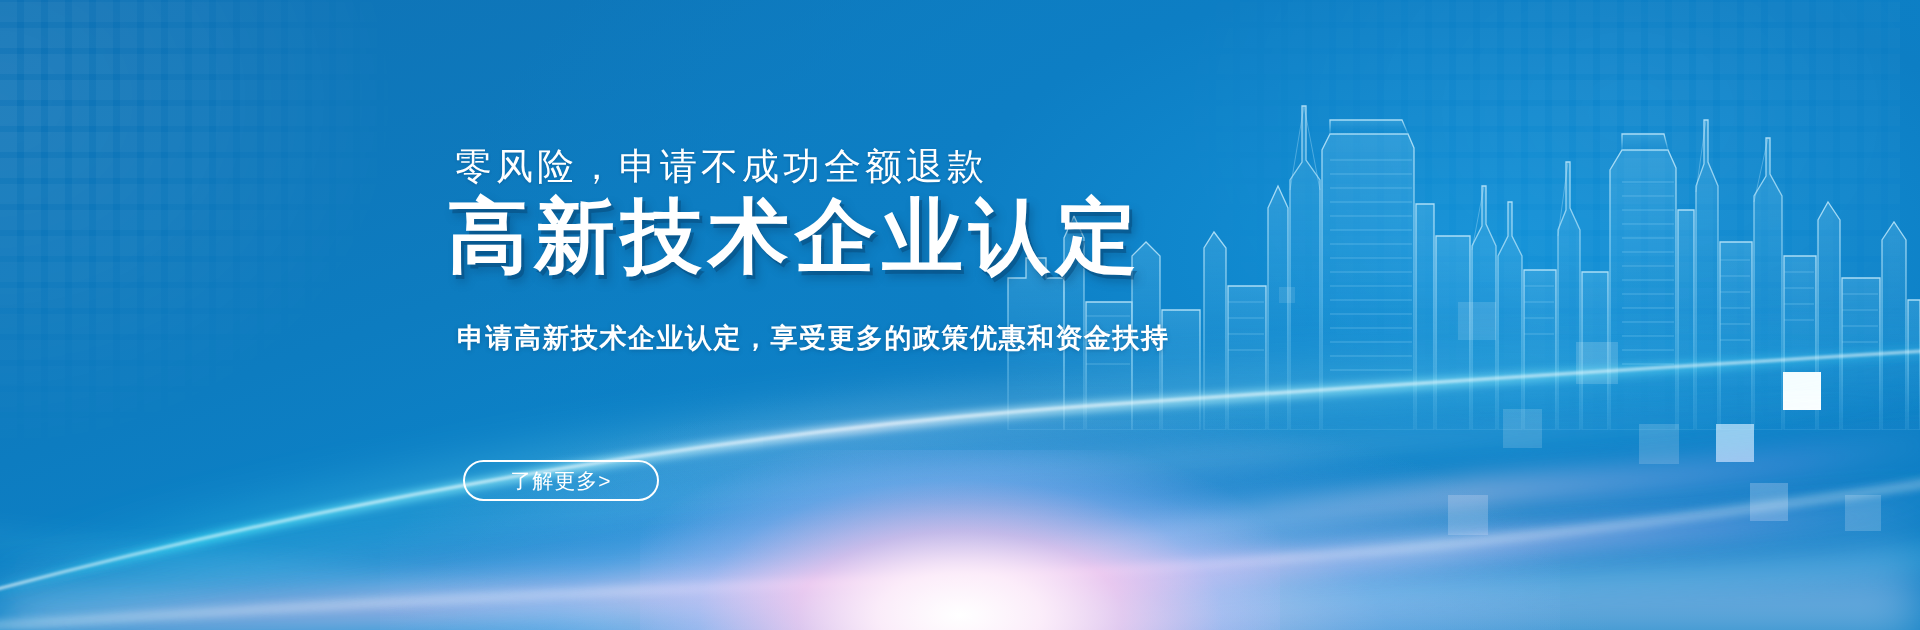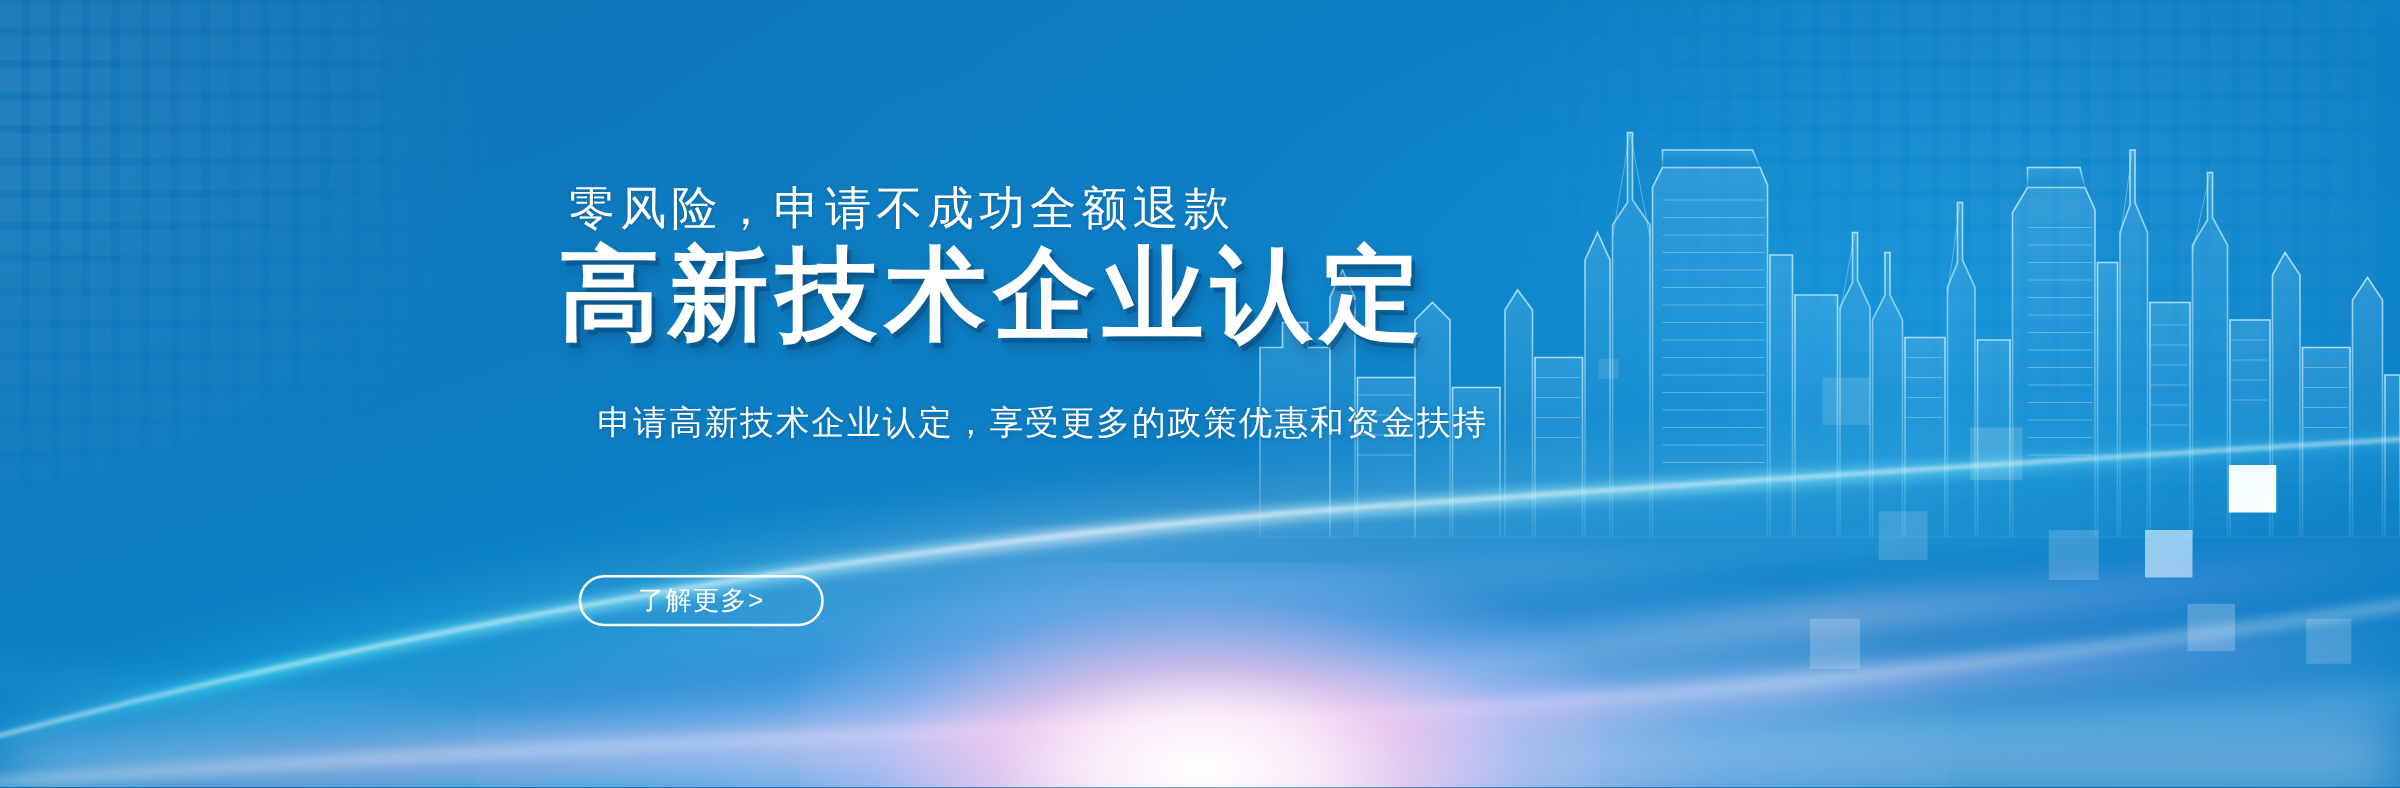--- a/index.html
+++ b/index.html
@@ -110,24 +110,23 @@
        5px 7px 10px rgba(4,55,95,.35);
     margin-left: 23px;
   }
 
   .subline{
     position:absolute;
     left:457px; top:320px;
     font-size:27px;
     letter-spacing:1.5px;
     color:#ffffff;
-    font-weight:400;
+    font-weight:700;
     white-space:nowrap;
     text-shadow:0 1px 4px rgba(0,55,100,.35);
-    margin-left:21px;
   }
 
   .cta{
     position:absolute;
     left:463px; top:432px;
     width:196px; height:41px;
     border:2px solid #ffffff;
     border-radius:21px;
     background:transparent;
     color:#ffffff;

